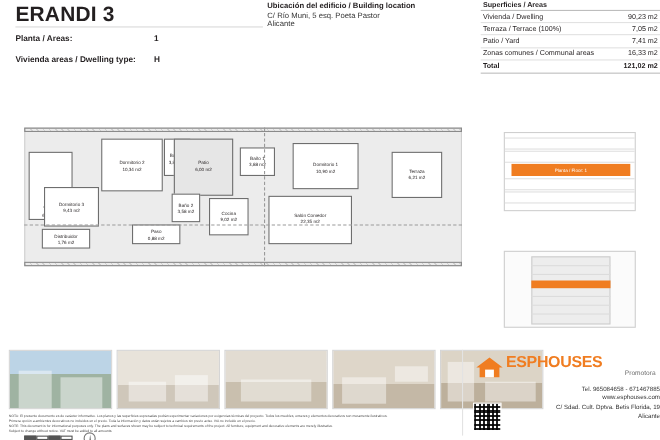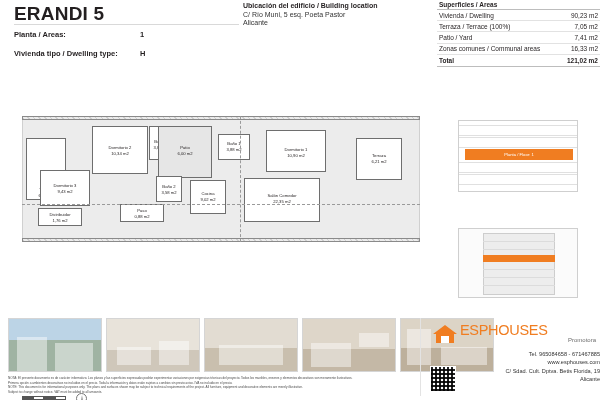--- a/index.html
+++ b/index.html
@@ -140,50 +140,50 @@
   .ph-el { position: absolute; background: rgba(255,255,255,.45); }
 
   
   .legal {
     position: absolute; left: 8px; top: 376px; width: 412px;
     font-size: 3.1px; line-height: 1.5; color: #4a4a4a; text-align: justify;
   }
 
   
   .brand { position: absolute; left: 460px; top: 322px; width: 136px; }
-  .brand-name { font-size: 14.5px; font-weight: normal; color: #f07d21; letter-spacing: -.3px; }
+  .brand-name { font-size: 14.5px; font-weight: bold; color: #f07d21; letter-spacing: -.3px; }
   .brand-sub { font-size: 6px; color: #6d6d6d; text-align: right; margin-top: -1px; }
   .house-icon { position: absolute; left: -28px; top: 2px; }
   .contact {
     position: absolute; left: 460px; top: 350px; width: 140px;
     font-size: 5.6px; line-height: 1.5; color: #333; text-align: right;
   }
   .qr {
     position: absolute; left: 430px; top: 366px; width: 26px; height: 26px;
     background:
       repeating-linear-gradient(90deg,#222 0 2px,#fff 2px 4px),
       repeating-linear-gradient(0deg,#222 0 2px,#fff 2px 4px);
     background-blend-mode: multiply;
     border: 1px solid #fff;
   }
   .footer-rule { position: absolute; left: 420px; top: 318px; width: 1px; height: 78px; background: #e3e3e3; }
 </style>
 </head>
 <body>
 
 <div class="header">
-  <div class="title">ERANDI 5</div>
+  <div class="title">ERANDI 3</div>
   <div class="title-rule"></div>
 
   <div class="floor-row">
     <span class="lab">Planta / Areas:</span>
     <span class="val">1</span>
   </div>
   <div class="type-row">
-    <span class="lab">Vivienda tipo / Dwelling type:</span>
+    <span class="lab">Vivienda areas / Dwelling type:</span>
     <span class="val">H</span>
   </div>
 
   <div class="loc">
     <div class="loc-title">Ubicación del edificio / Building location</div>
     <div class="loc-line">C/ Río Muni, 5 esq. Poeta Pastor</div>
     <div class="loc-line2">Alicante</div>
   </div>
 </div>
 

